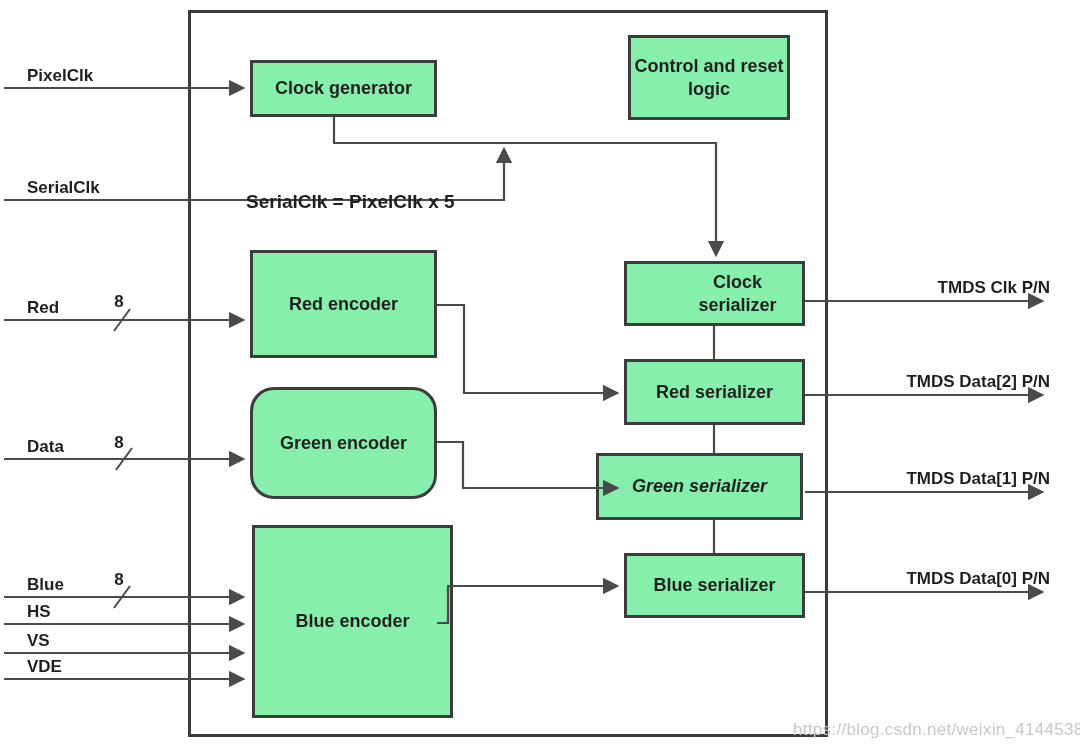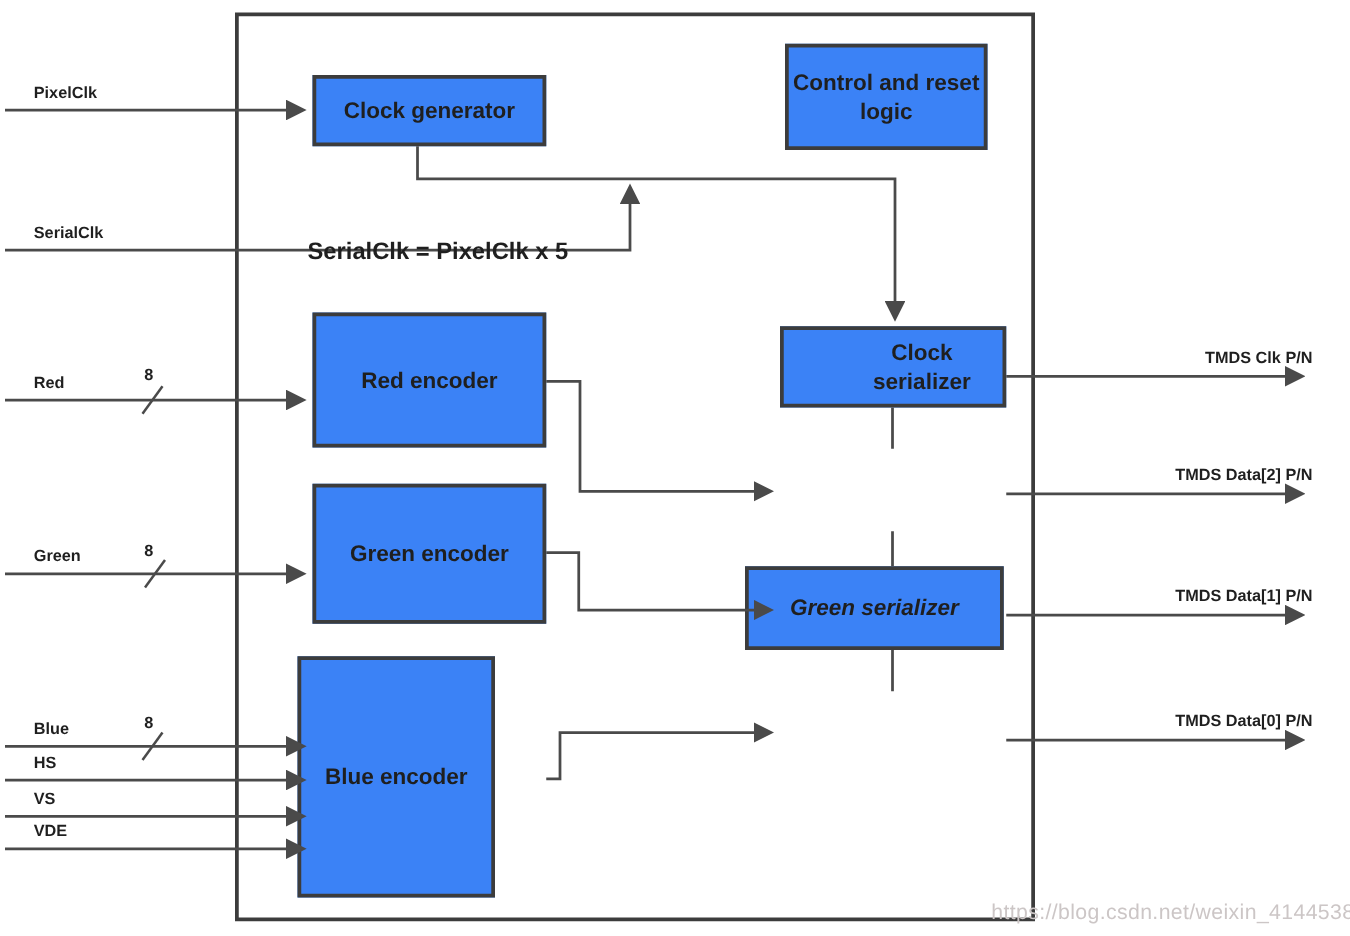--- a/index.html
+++ b/index.html
@@ -8,30 +8,30 @@
     width:1080px; height:749px; overflow:hidden;
     font-family:"Liberation Sans", sans-serif;
   }
   .stage { position:relative; width:1080px; height:749px; background:#fff; }
 
   .outer-box {
     position:absolute; left:188px; top:10px; width:640px; height:727px;
     border:3px solid #3c3c3c; background:transparent; z-index:0;
   }
   .block {
-    position:absolute; background:#3b82f6; border:3px solid #3c3c3c;
+    position:absolute; background:#86efac; border:3px solid #3c3c3c;
     display:flex; align-items:center; justify-content:center; text-align:center;
     font-weight:bold; font-size:18px; line-height:1.25; color:#1f1f1f;
     z-index:1; padding:2px;
   }
   .wires {
     position:absolute; left:0; top:0; z-index:2; pointer-events:none;
   }
   .lbl {
-    position:absolute; font-weight:bold; font-size:13px; line-height:1.1;
+    position:absolute; font-weight:bold; font-size:17px; line-height:1.1;
     color:#1f1f1f; white-space:nowrap; z-index:3;
   }
   .out-lbl { width:190px; text-align:right; }
   .bus-lbl { width:26px; text-align:center; }
   .annotation { font-size:19px; }
   .watermark {
     position:absolute; left:793px; top:720px; z-index:3;
     font-size:17px; font-weight:normal; color:#ccc6c6;
     letter-spacing:0.3px; white-space:nowrap;
   }
@@ -42,29 +42,31 @@
 <div class="stage">
 
   <div class="outer-box"></div>
 
   <div class="block" style="left:250px; top:60px;  width:187px; height:57px;text-align:center;">Clock generator</div>
 
   <div class="block" style="left:628px; top:35px;  width:162px; height:85px;">Control and reset logic</div>
 
   <div class="block" style="left:250px; top:250px; width:187px; height:108px;">Red encoder</div>
 
-  <div class="block" style="left:250px; top:387px; width:187px; height:112px;">Green encoder</div>
+  <div class="block" style="left:250px; top:387px; width:187px; height:112px;border-radius:24px;">Green encoder</div>
 
-  <div class="block" style="left:238px; top:525px; width:158px; height:193px;">Blue encoder</div>
+  <div class="block" style="left:252px; top:525px; width:201px; height:193px;">Blue encoder</div>
 
   <div class="block" style="left:624px; top:261px; width:181px; height:65px;padding-left:48px;">Clock serializer</div>
 
+  <div class="block" style="left:624px; top:359px; width:181px; height:66px;">Red serializer</div>
 
   <div class="block" style="left:596px; top:453px; width:207px; height:67px;font-style:italic;">Green serializer</div>
 
+  <div class="block" style="left:624px; top:553px; width:181px; height:65px;">Blue serializer</div>
 
   <svg class="wires" width="1080" height="749" viewBox="0 0 1080 749">
     <defs>
       <marker id="arw" viewBox="0 0 10 10" refX="8" refY="5" markerWidth="7.5" markerHeight="7.5" orient="auto">
         <path d="M0 0 L10 5 L0 10 Z" fill="#4a4a4a"></path>
       </marker>
     </defs>
     <g stroke="#4a4a4a" stroke-width="2.2" fill="none">
 
       <path d="M4 88 H242" marker-end="url(#arw)"></path>
@@ -94,21 +96,21 @@
     <g stroke="#4a4a4a" stroke-width="2" fill="none">
       <path d="M114 331 L130 309"></path>
       <path d="M116 470 L132 448"></path>
       <path d="M114 608 L130 586"></path>
     </g>
   </svg>
 
   <div class="lbl" style="left:27px; top:67px;">PixelClk</div>
   <div class="lbl" style="left:27px; top:179px;">SerialClk</div>
   <div class="lbl" style="left:27px; top:299px;">Red</div>
-  <div class="lbl" style="left:27px; top:438px;">Green</div>
+  <div class="lbl" style="left:27px; top:438px;">Data</div>
   <div class="lbl" style="left:27px; top:576px;">Blue</div>
   <div class="lbl" style="left:27px; top:603px;">HS</div>
   <div class="lbl" style="left:27px; top:632px;">VS</div>
   <div class="lbl" style="left:27px; top:658px;">VDE</div>
 
   <div class="lbl bus-lbl" style="left:106px; top:293px;">8</div>
   <div class="lbl bus-lbl" style="left:106px; top:434px;">8</div>
   <div class="lbl bus-lbl" style="left:106px; top:571px;">8</div>
 
   <div class="lbl annotation" style="left:246px; top:172px;margin-top:20px;">SerialClk = PixelClk x 5</div>

